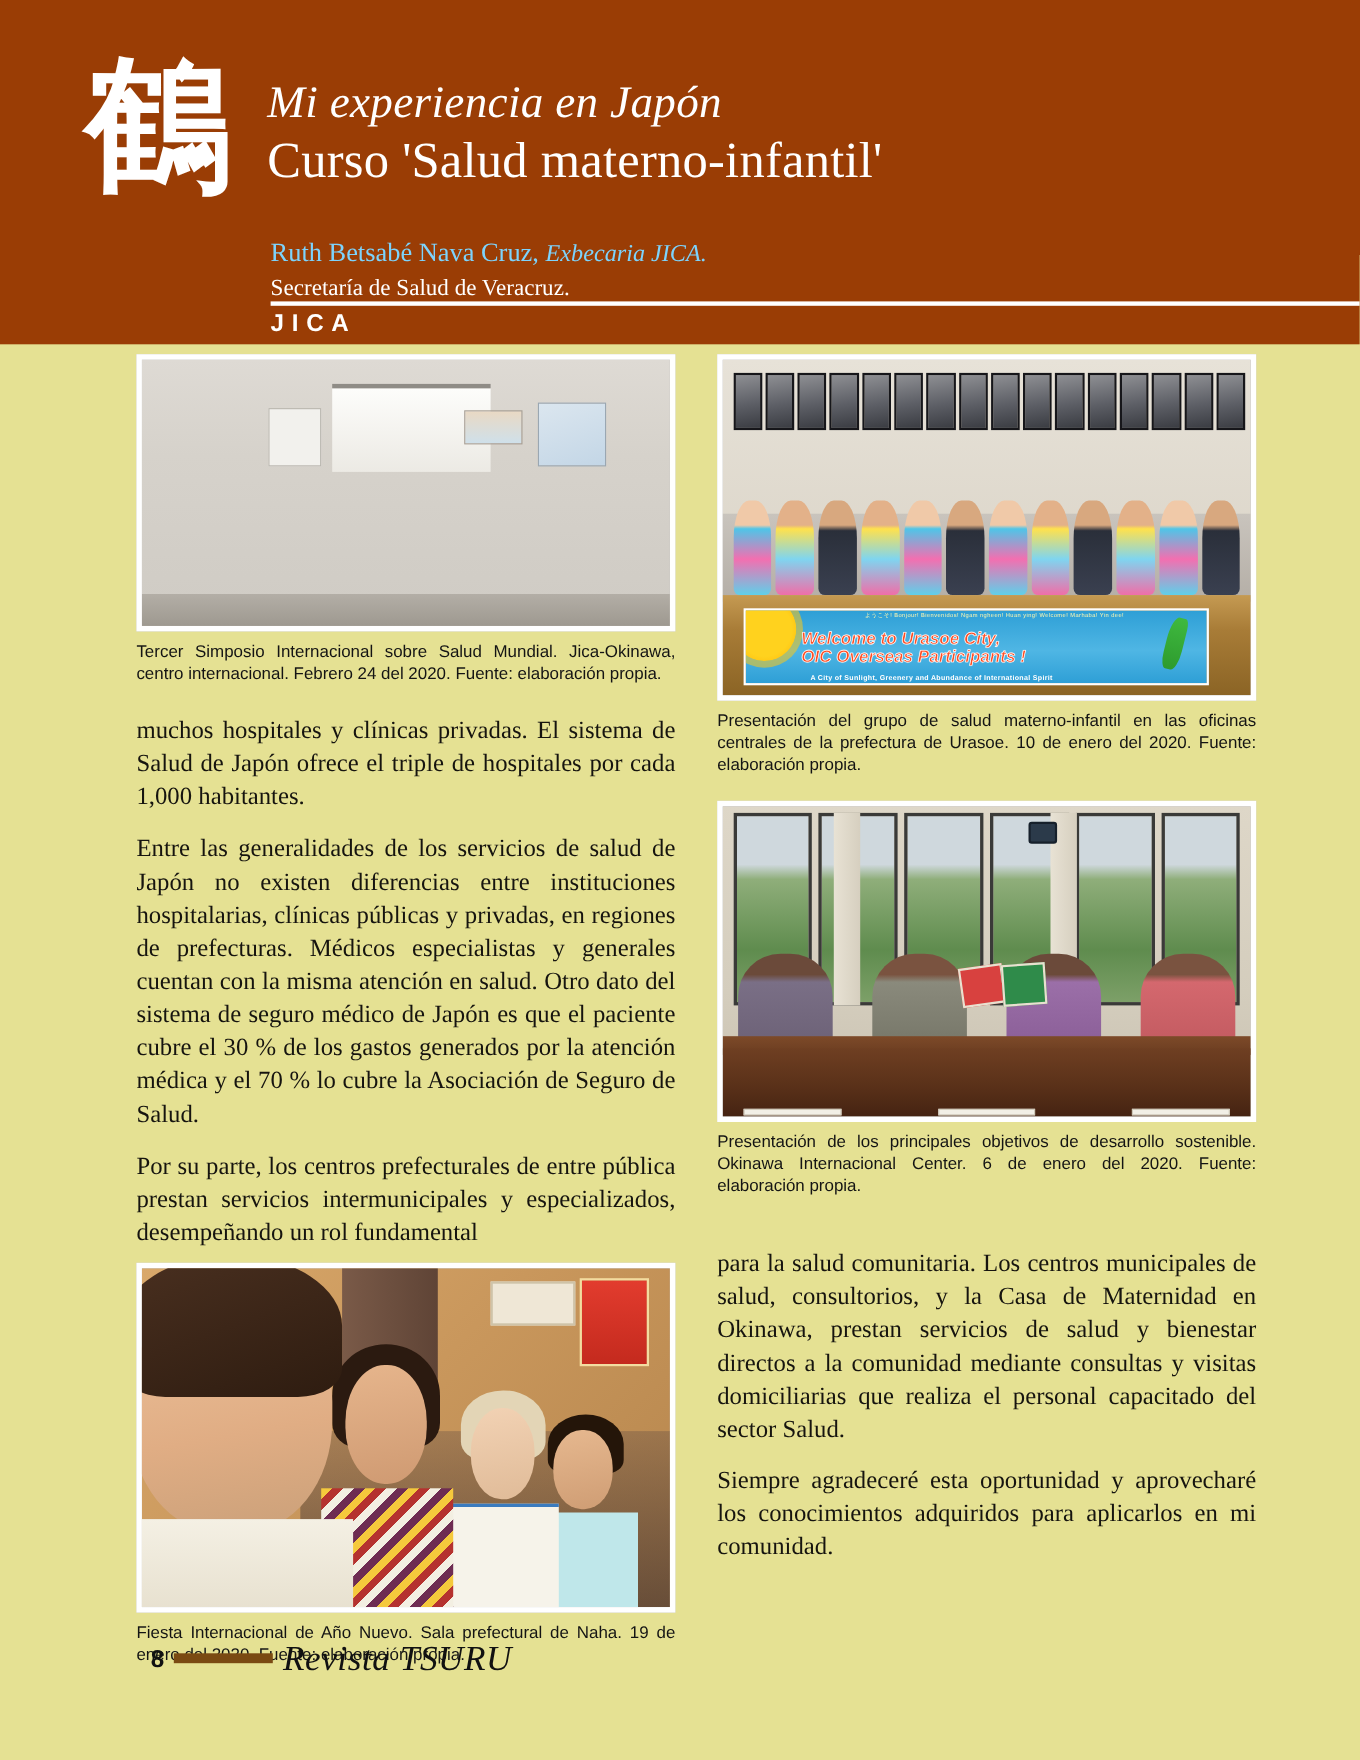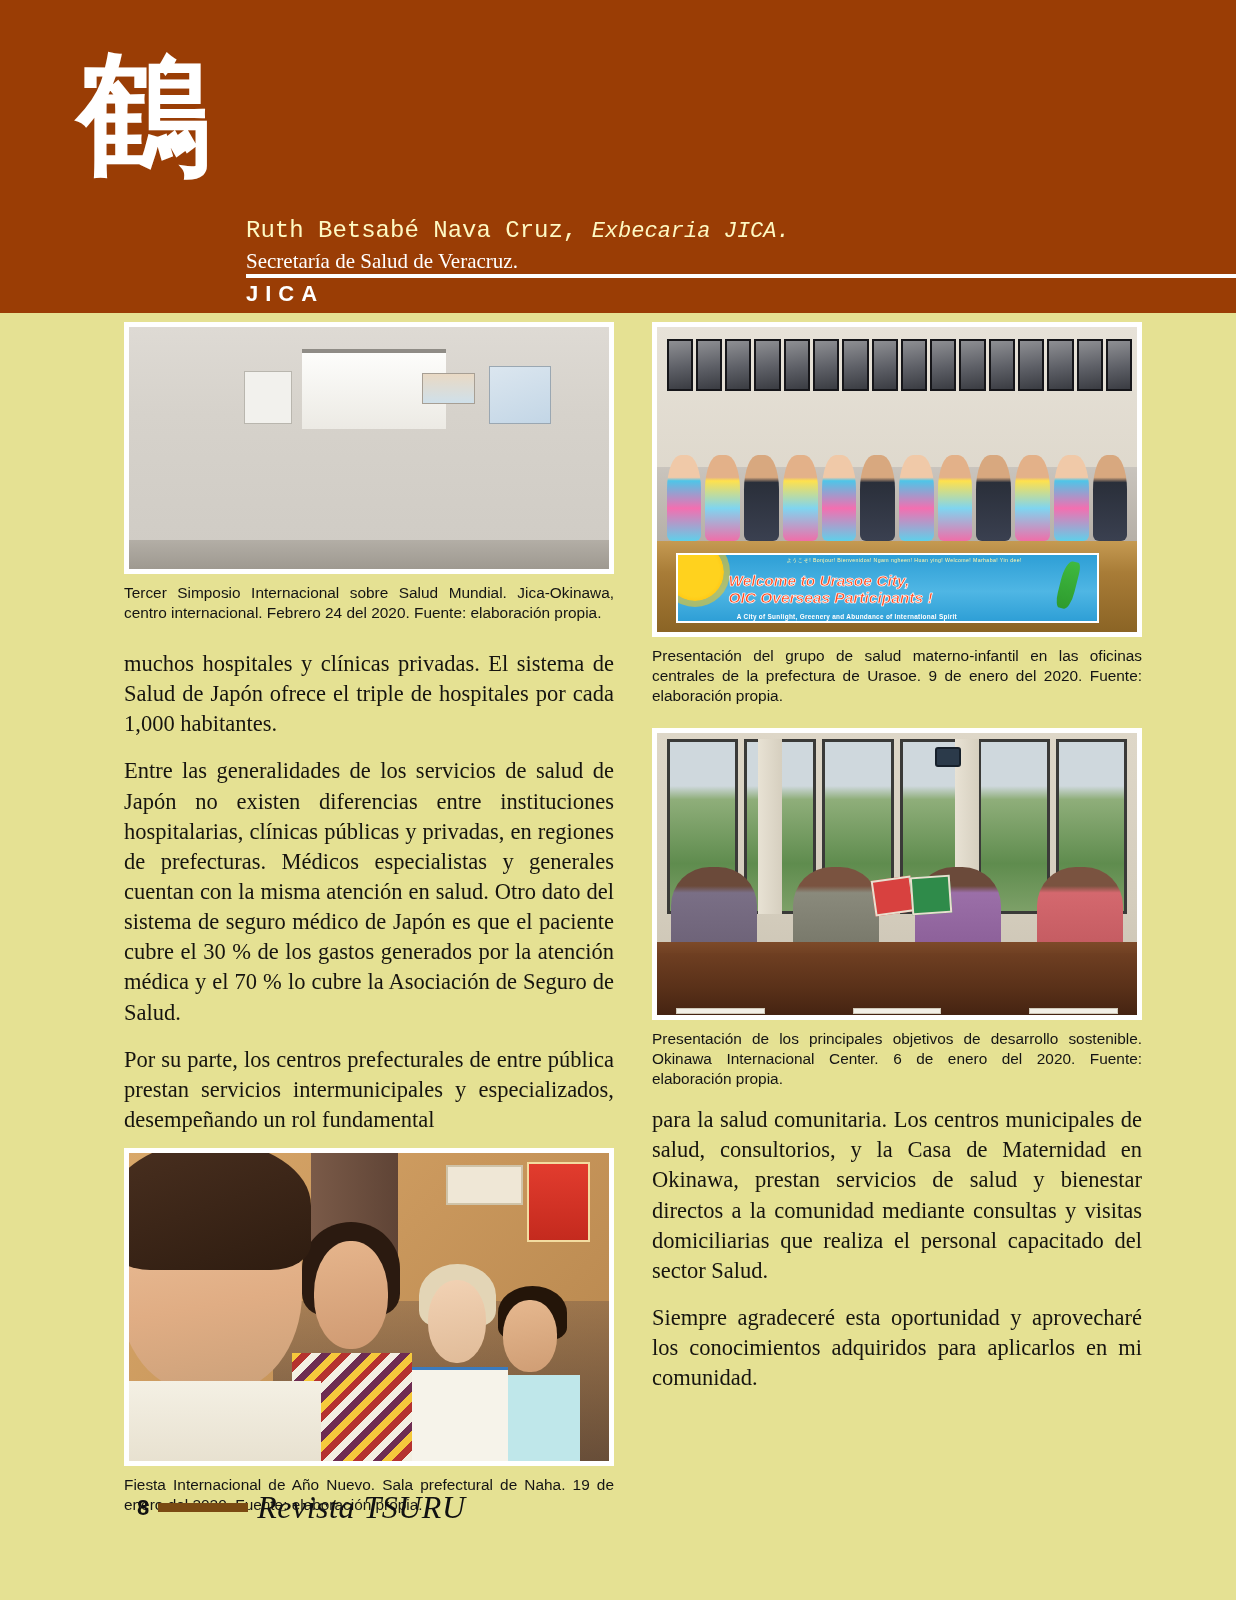--- a/index.html
+++ b/index.html
@@ -58,23 +58,22 @@
   }
 
   .byline {
     position: absolute;
     left: 246px; top: 215px;
     width: 900px;
   }
 
   .byline-name {
     font-size: 24px;
-    color: #fef9c3;
+    color: #7dd3fc;
     line-height: 1.32;
-    font-family: Liberation Mono, monospace;
   }
   .byline-name em { font-style: italic; font-size: 22px; }
 
   .byline-org {
     font-size: 21px;
     color: #ffffff;
     line-height: 1.3;
     margin-top: 1px;
   }
 
@@ -426,20 +425,24 @@
     color: #111;
     letter-spacing: .5px;
   }
 </style>
 </head>
 <body>
 
 <div class="masthead">
   <div class="kanji">鶴</div>
 
+  <div class="title-block">
+    <div class="kicker-title">Mi experiencia en Japón</div>
+    <div class="main-title">Curso 'Salud materno-infantil'</div>
+  </div>
 
   <div class="byline">
     <div class="byline-name"><span>Ruth Betsabé Nava Cruz, </span><em>Exbecaria JICA.</em></div>
     <div class="byline-org">Secretaría de Salud de Veracruz.</div>
   </div>
 
   <div class="section-rule"></div>
   <div class="section-kicker">JICA</div>
 </div>
 
@@ -535,21 +538,21 @@
         <div class="okinawa"></div>
         <div class="bn-small">ようこそ!  Bonjour!  Bienvenidos!  Ngam ngheen!  Huan ying!  Welcome!  Marhaba!  Yin dee!</div>
         <div class="bn-main">
           <div>Welcome to Urasoe City,</div>
           <div>OIC Overseas Participants !</div>
         </div>
         <div class="bn-tag">A City of Sunlight, Greenery and Abundance of International Spirit</div>
       </div>
     </div>
   </div>
-  <div class="caption">Presentación del grupo de salud materno-infantil en las oficinas centrales de la prefectura de Urasoe. 9 de enero del 2020. Fuente: elaboración propia.</div>
+  <div class="caption">Presentación del grupo de salud materno-infantil en las oficinas centrales de la prefectura de Urasoe. 10 de enero del 2020. Fuente: elaboración propia.</div>
 
   <div class="photo p3" style="height:292px; margin-top:22px">
     <div class="photo-inner">
       <div class="room"></div>
       <div class="windows">
         <i></i>
           <i></i>
           <i></i>
           <i></i>
           <i></i>
@@ -571,21 +574,21 @@
         <div class="cards">
             <i></i>
             <i></i>
             <i></i>
           </div>
       </div>
     </div>
   </div>
   <div class="caption">Presentación de los principales objetivos de desarrollo sostenible. Okinawa Internacional Center. 6 de enero del 2020. Fuente: elaboración propia.</div>
 
-  <div class="body-par" style="margin-top:16px">para la salud comunitaria. Los centros municipales de salud, consultorios, y la Casa de Maternidad en Okinawa, prestan servicios de salud y bienestar directos a la comunidad mediante consultas y visitas domiciliarias que realiza el personal capacitado del sector Salud.</div>
+  <div class="body-par" style="margin-top:44px">para la salud comunitaria. Los centros municipales de salud, consultorios, y la Casa de Maternidad en Okinawa, prestan servicios de salud y bienestar directos a la comunidad mediante consultas y visitas domiciliarias que realiza el personal capacitado del sector Salud.</div>
   <div class="body-par">Siempre agradeceré esta oportunidad y aprovecharé los conocimientos adquiridos para aplicarlos en mi comunidad.</div>
 </div>
 
 <div class="footer">
   <div class="footer-page">8</div>
   <div class="footer-bar"></div>
   <div class="footer-name">Revista TSURU</div>
 </div>
 
 </body></html>

